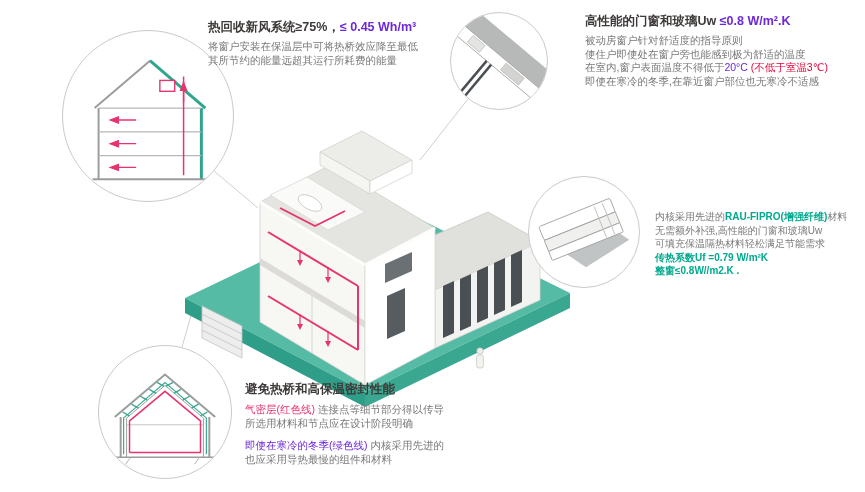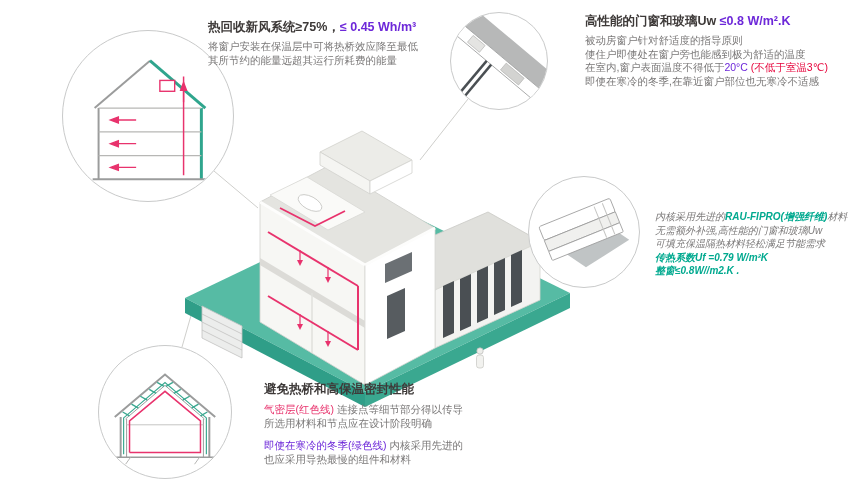--- a/index.html
+++ b/index.html
@@ -6,21 +6,21 @@
   #canvas{position:relative;width:865px;height:492px;background:#ffffff;overflow:hidden;
           font-family:"Liberation Sans","DejaVu Sans",sans-serif;color:#3e3a39;}
   .abs{position:absolute;}
   .circle{position:absolute;border:1px solid #c9caca;border-radius:50%;background:#fff;overflow:hidden;box-sizing:border-box;}
   .heading{font-size:12.5px;font-weight:bold;color:#3e3a39;line-height:15px;}
   .green{color:#6d28d9;}
   .greenb{color:#00a98f;font-weight:bold;}
   .red{color:#e60039;}
   .pink{color:#e8336d;}
   .body{font-size:10.5px;color:#7a7878;line-height:13.5px;}
-  .body10{font-size:10px;color:#7a7878;line-height:13.5px;font-style:italic;}
+  .body10{font-size:10px;color:#7a7878;line-height:13.5px;}
   .body-sm{font-size:9px;color:#8a8888;line-height:12px;}
   svg{display:block;}
 </style>
 </head>
 <body>
 
 <div id="canvas">
 
   <svg class="abs" style="left:150px;top:60px" width="450" height="350" viewBox="0 0 450 350">
 
@@ -208,21 +208,21 @@
   <div class="abs" style="left:655px;top:210px;width:208px">
     <div class="body10">
       <div><span>内核采用先进的</span><span class="greenb">RAU-FIPRO(增强纤维)</span><span>材料</span></div>
       <div>无需额外补强,高性能的门窗和玻璃Uw</div>
       <div>可填充保温隔热材料轻松满足节能需求</div>
       <div class="greenb">传热系数Uf =0.79 W/m²K</div>
       <div class="greenb">整窗≤0.8W//m2.K .</div>
     </div>
   </div>
 
-  <div class="abs" style="left:264px;top:382px;width:340px">
+  <div class="abs" style="left:245px;top:382px;width:340px">
     <div class="heading">避免热桥和高保温密封性能</div>
     <div class="body" style="margin-top:6px">
       <div><span class="pink">气密层(红色线)</span><span> 连接点等细节部分得以传导</span></div>
       <div>所选用材料和节点应在设计阶段明确</div>
       <div style="margin-top:9px"><span class="green">即使在寒冷的冬季(绿色线)</span><span> 内核采用先进的</span></div>
       <div>也应采用导热最慢的组件和材料</div>
     </div>
   </div>
 
 </div>

